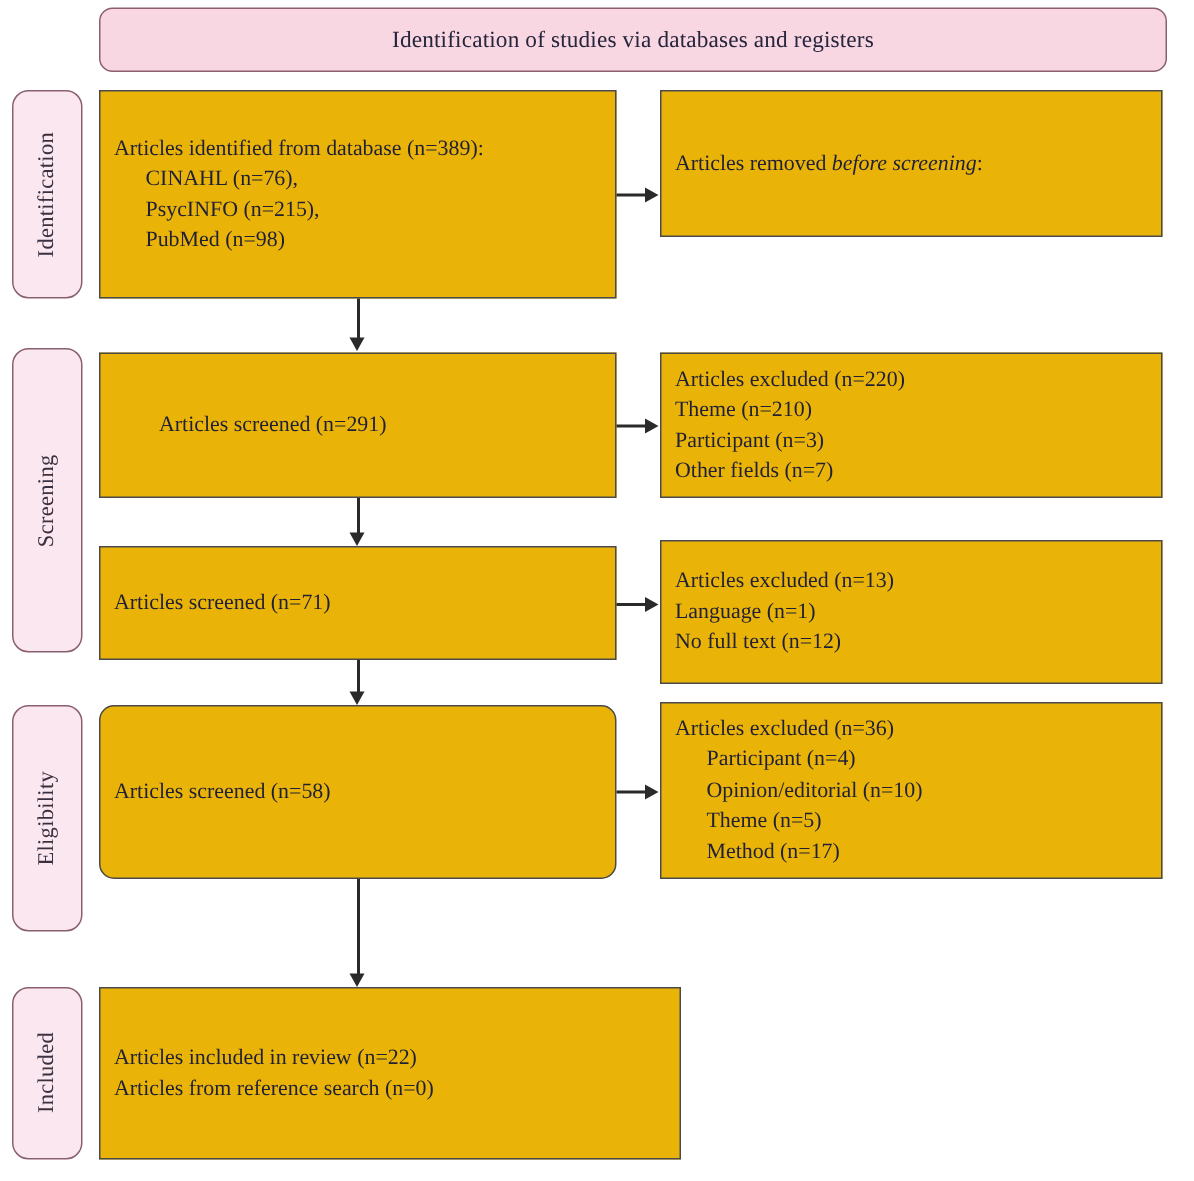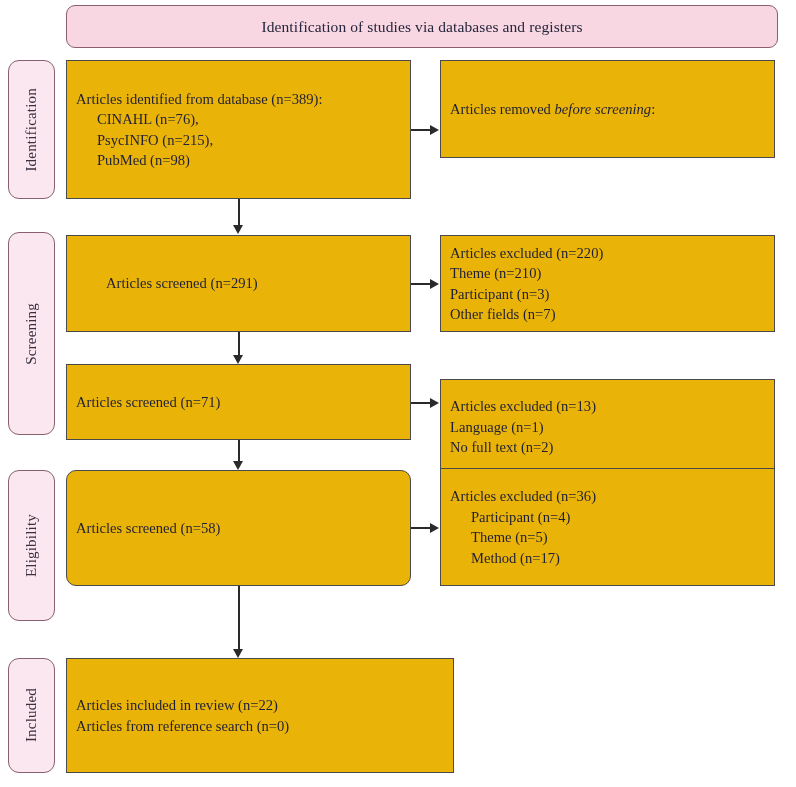--- a/index.html
+++ b/index.html
@@ -145,32 +145,33 @@
 
   <div class="box" style="left:440px;top:235px;width:335px;height:97px;">
     <div class="lines">
       <div class="ln">Articles excluded (n=220)</div>
       <div class="ln">Theme (n=210)</div>
       <div class="ln">Participant (n=3)</div>
       <div class="ln">Other fields (n=7)</div>
     </div>
   </div>
 
-  <div class="box" style="left:440px;top:360px;width:335px;height:96px;margin-top:19px;">
+  <div class="box" style="left:440px;top:360px;width:335px;height:96px;">
     <div class="lines">
       <div class="ln">Articles excluded (n=13)</div>
       <div class="ln">Language (n=1)</div>
-      <div class="ln">No full text (n=2)</div>
+      <div class="ln">No full text (n=12)</div>
     </div>
   </div>
 
   <div class="box" style="left:440px;top:468px;width:335px;height:118px;">
     <div class="lines">
       <div class="ln">Articles excluded (n=36)</div>
       <div class="ln i1">Participant (n=4)</div>
+      <div class="ln i1">Opinion/editorial (n=10)</div>
       <div class="ln i1">Theme (n=5)</div>
       <div class="ln i1">Method (n=17)</div>
     </div>
   </div>
 
   <div class="vline" style="left:238px;top:199px;height:27px;"></div>
   <div class="arrow-down" style="left:233px;top:225px;"></div>
 
   <div class="vline" style="left:238px;top:332px;height:24px;"></div>
   <div class="arrow-down" style="left:233px;top:355px;"></div>

